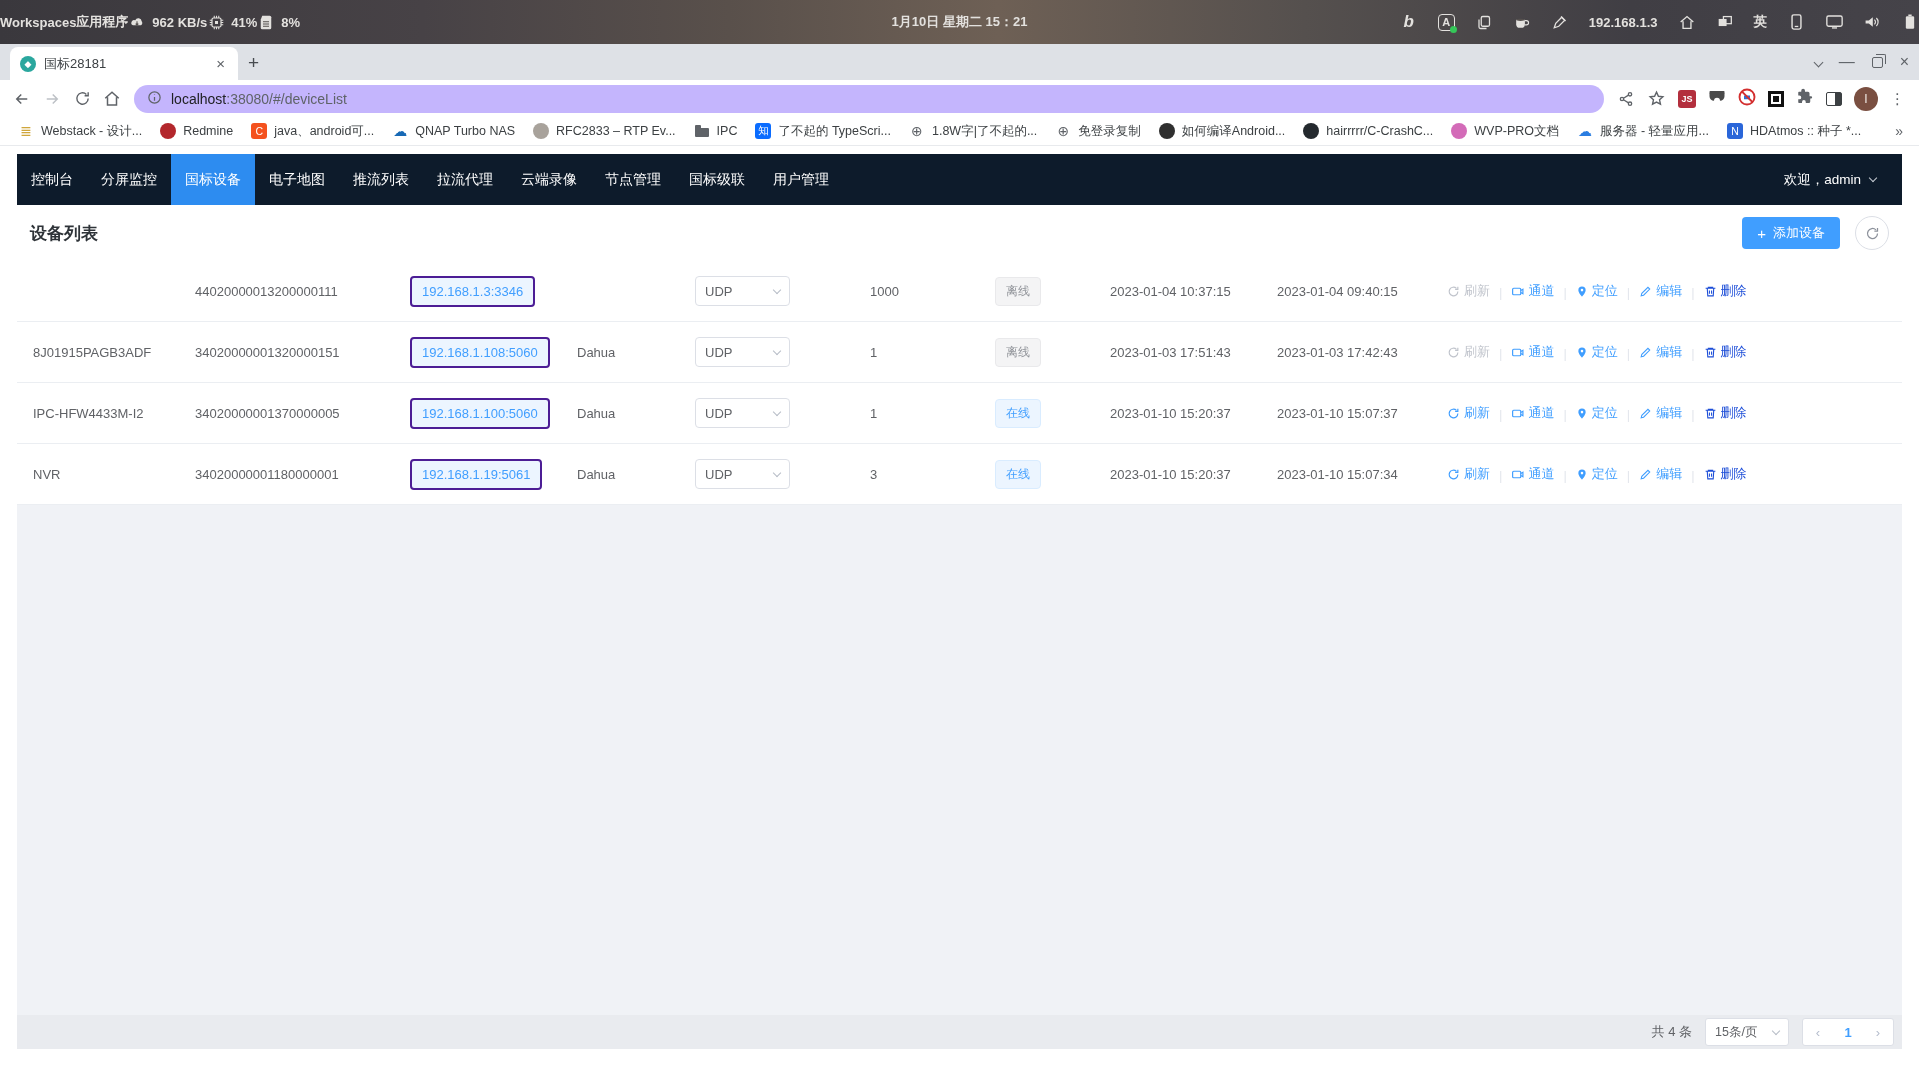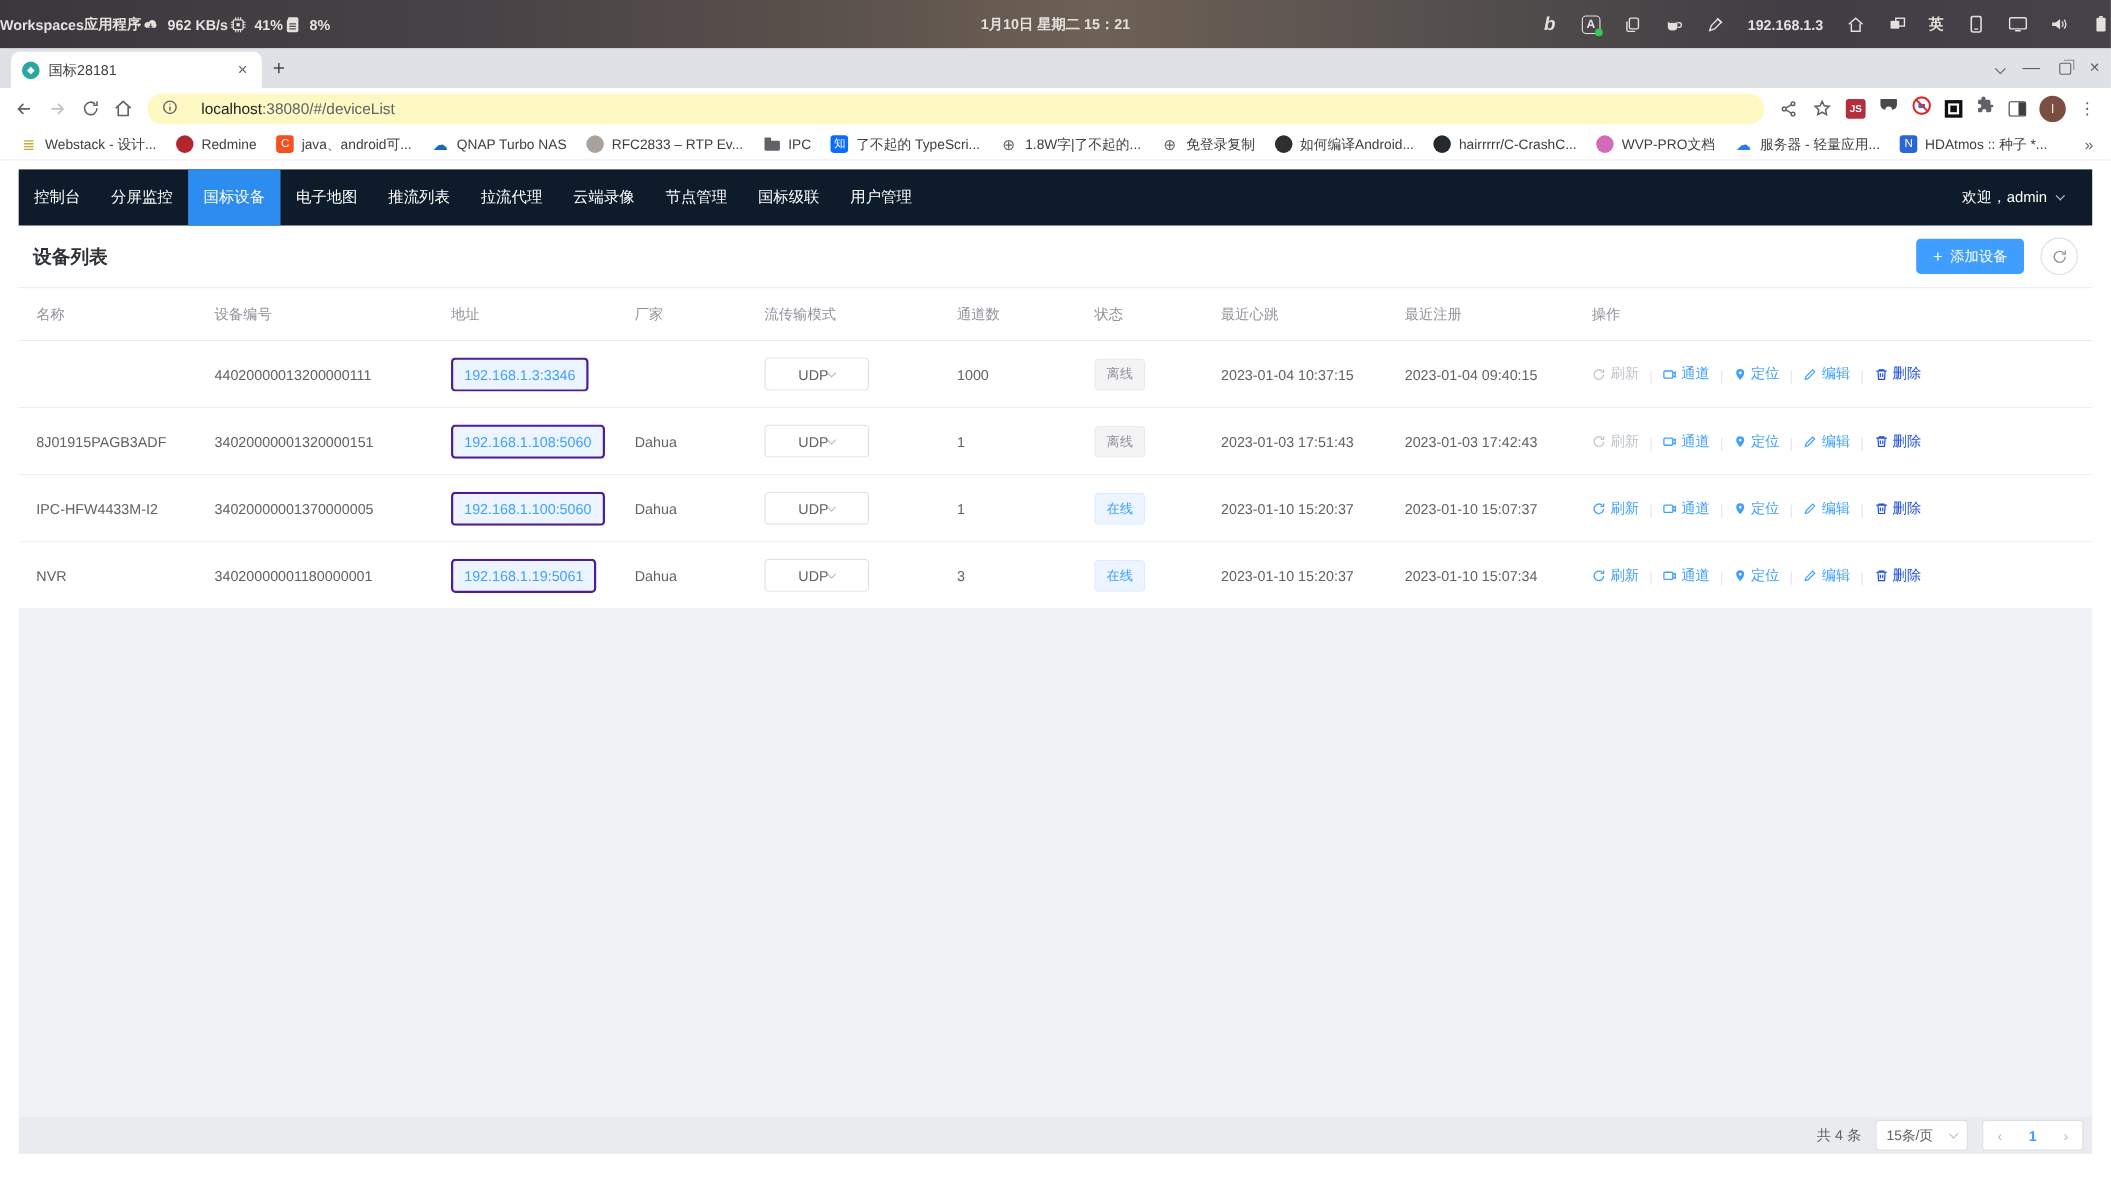--- a/index.html
+++ b/index.html
@@ -36,22 +36,22 @@
     transform:rotate(45deg); display:inline-block; }
   .wc-restore { width:11px; height:11px; border:1.5px solid #5f6368; border-radius:2px; position:relative; }
   .wc-restore::before { content:''; position:absolute; left:3px; top:-4px; width:9px; height:9px;
     border-top:1.5px solid #5f6368; border-right:1.5px solid #5f6368; border-radius:0 2px 0 0; }
   .wc-x { font-size:16px; }
 
   
   .toolbar { height:37px; background:#fff; display:flex; align-items:center; padding:0 8px; gap:2px; }
   .tbtn { width:28px; height:28px; display:flex; align-items:center; justify-content:center; border-radius:50%; color:#5f6368; }
   .tbtn.disabled { color:#bdc1c6; }
-  .urlbox { flex:1; height:28px; background:#fef9c3; border-radius:14px; display:flex; align-items:center;
-    gap:21px; padding:0 13px; margin:0 6px; font-size:14px; color:#202124; }
+  .urlbox { flex:1; height:28px; background:#c4b5fd; border-radius:14px; display:flex; align-items:center;
+    gap:9px; padding:0 13px; margin:0 6px; font-size:14px; color:#202124; }
   .url-rest { color:#5f6368; }
   .ext { display:flex; align-items:center; gap:12px; padding:0 6px; }
   .js-badge { width:18px; height:18px; background:#b32f3d; border-radius:3px; color:#fff;
     font-size:9px; font-weight:bold; display:flex; align-items:center; justify-content:center; }
   .blk-sq { width:16px; height:16px; border:3px solid #111; display:flex; align-items:center; justify-content:center; }
   .blk-sq i { width:6px; height:6px; background:#111; display:block; }
   .side-sq { width:16px; height:14px; border:1.6px solid #3c4043; border-radius:2px; position:relative; }
   .side-sq::after { content:''; position:absolute; right:0; top:0; width:6px; height:100%; background:#3c4043; }
   .avatar { width:24px; height:24px; border-radius:50%; background:#7a4f41; color:#f0e9e4;
     font-size:12px; display:flex; align-items:center; justify-content:center; }
@@ -96,21 +96,21 @@
   .thead .cell { font-weight:normal; }
   .cell { padding:0 8px 0 16px; overflow:hidden; white-space:nowrap; }
   .trow { display:grid; grid-template-columns:var(--cols); height:61px; align-items:center;
     border-bottom:1px solid #ebeef2; background:#fff; }
   .addr-tag { display:inline-block; padding:6px 10px; background:#ecf5ff; border:2px solid #4c1d95;
     border-radius:4px; color:#409eff; font-size:13px; }
   .tag { display:inline-block; padding:5px 10px; border-radius:4px; font-size:12px; }
   .tag-gray { background:#f4f4f5; border:1px solid #e9e9eb; color:#909399; }
   .tag-blue { background:#ecf5ff; border:1px solid #d9ecff; color:#409eff; }
   .selbox { width:95px; height:30px; border:1px solid #dcdfe6; border-radius:4px; background:#fff;
-    display:flex; align-items:center; justify-content:center; padding:0 9px; color:#606266; cursor:pointer; }
+    display:flex; align-items:center; justify-content:space-between; padding:0 9px; color:#606266; cursor:pointer; }
   .selbox .chev, .pagesize .chev { border-color:#b6bcc6; width:6px; height:6px; margin-top:-3px; }
   .actions { display:flex; align-items:flex-end; gap:9px; }
   .act { display:flex; align-items:center; gap:4px; color:#409eff; cursor:pointer; white-space:nowrap; }
   .act.disabled { color:#c0c4cc; }
   .act.danger { color:#1d4ed8; }
   .act svg { display:block; }
   .sep { color:#e4e7ed; }
 
   .emptyarea { flex:1; background:#f0f2f6; }
   .pagstrip { height:34px; background:#e9ebef; display:flex; align-items:center; justify-content:flex-end;
@@ -421,32 +421,20 @@
     </button>
     <span class="refreshbtn">
       <svg width="15" height="15" viewBox="0 0 24 24" fill="none" stroke="currentColor" stroke-width="2">
           <path d="M20 12a8 8 0 1 1-2.5-5.8"></path>
           <path d="M20 3v5h-5"></path>
         </svg>
     </span>
   </div>
 
   <div class="table">
-    <div class="thead">
-      <span class="cell">名称</span>
-      <span class="cell">设备编号</span>
-      <span class="cell">地址</span>
-      <span class="cell">厂家</span>
-      <span class="cell">流传输模式</span>
-      <span class="cell">通道数</span>
-      <span class="cell">状态</span>
-      <span class="cell">最近心跳</span>
-      <span class="cell">最近注册</span>
-      <span class="cell">操作</span>
-    </div>
     <div>
         <div class="trow">
     <span class="cell"></span>
     <span class="cell">44020000013200000111</span>
     <span class="cell"><span class="addr-tag">192.168.1.3:3346</span></span>
     <span class="cell"></span>
     <span class="cell">
       <span class="selbox">
         <span>UDP</span>
         <span class="chev"></span>

